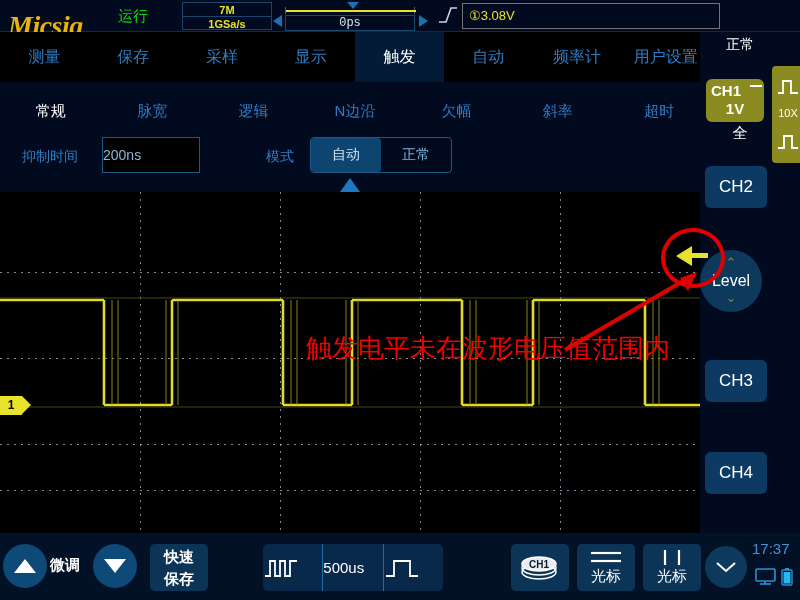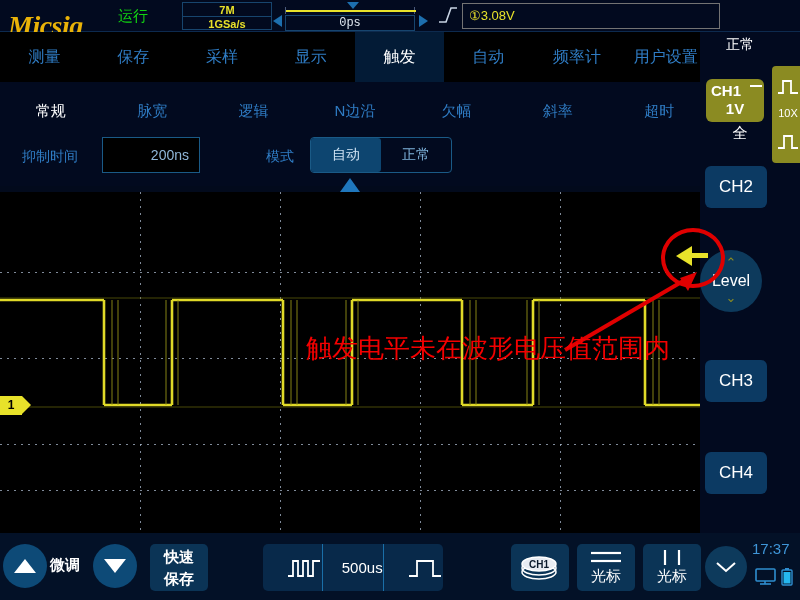--- a/index.html
+++ b/index.html
@@ -108,21 +108,21 @@
     position: absolute; left: 0; top: 129px; width: 710px; height: 57px;
     background: #020a1f;
   }
   .lbl-holdoff {
     position: absolute; left: 22px; top: 19px;
     font-size: 14px; color: #2f7cc4;
   }
   .fld-holdoff {
     position: absolute; left: 102px; top: 8px; width: 98px; height: 36px;
     background: #000000; border: 1px solid #1a5a86;
-    text-align: right; padding-right: 10px; line-height: 34px;
+    text-align: left; padding-right: 10px; line-height: 34px;
     font-size: 14px; color: #8fb6d8; cursor: pointer;
   }
   .lbl-mode {
     position: absolute; left: 266px; top: 19px;
     font-size: 14px; color: #2f7cc4;
   }
   .seg {
     position: absolute; left: 310px; top: 8px; width: 142px; height: 36px;
     border: 1px solid #1a5a86; border-radius: 4px; display: flex;
   }
@@ -274,21 +274,21 @@
     position: absolute; left: 150px; top: 544px; width: 58px; height: 47px;
     background: #0b3456; border-radius: 5px; color: #ffffff;
     font-size: 15px; text-align: center; line-height: 22px;
     padding-top: 2px; cursor: pointer; font-weight: bold;
   }
   .tbgroup {
     position: absolute; left: 263px; top: 544px; width: 180px; height: 47px;
     background: #08294a; border-radius: 5px; display: flex;
   }
   .tbgroup .tbcell {
-    flex: 1; display: flex; align-items: center; justify-content: flex-end;
+    flex: 1; display: flex; align-items: center; justify-content: flex-start;
     cursor: pointer;
   }
   .tbgroup .divl { border-left: 1px solid #1a6fa8; }
   .tbval { font-size: 15px; color: #ffffff; }
   .sqbtn {
     position: absolute; top: 544px; width: 58px; height: 47px;
     background: #0b3456; border-radius: 5px; color: #ffffff;
     display: flex; flex-direction: column; align-items: center;
     justify-content: center; cursor: pointer;
   }

